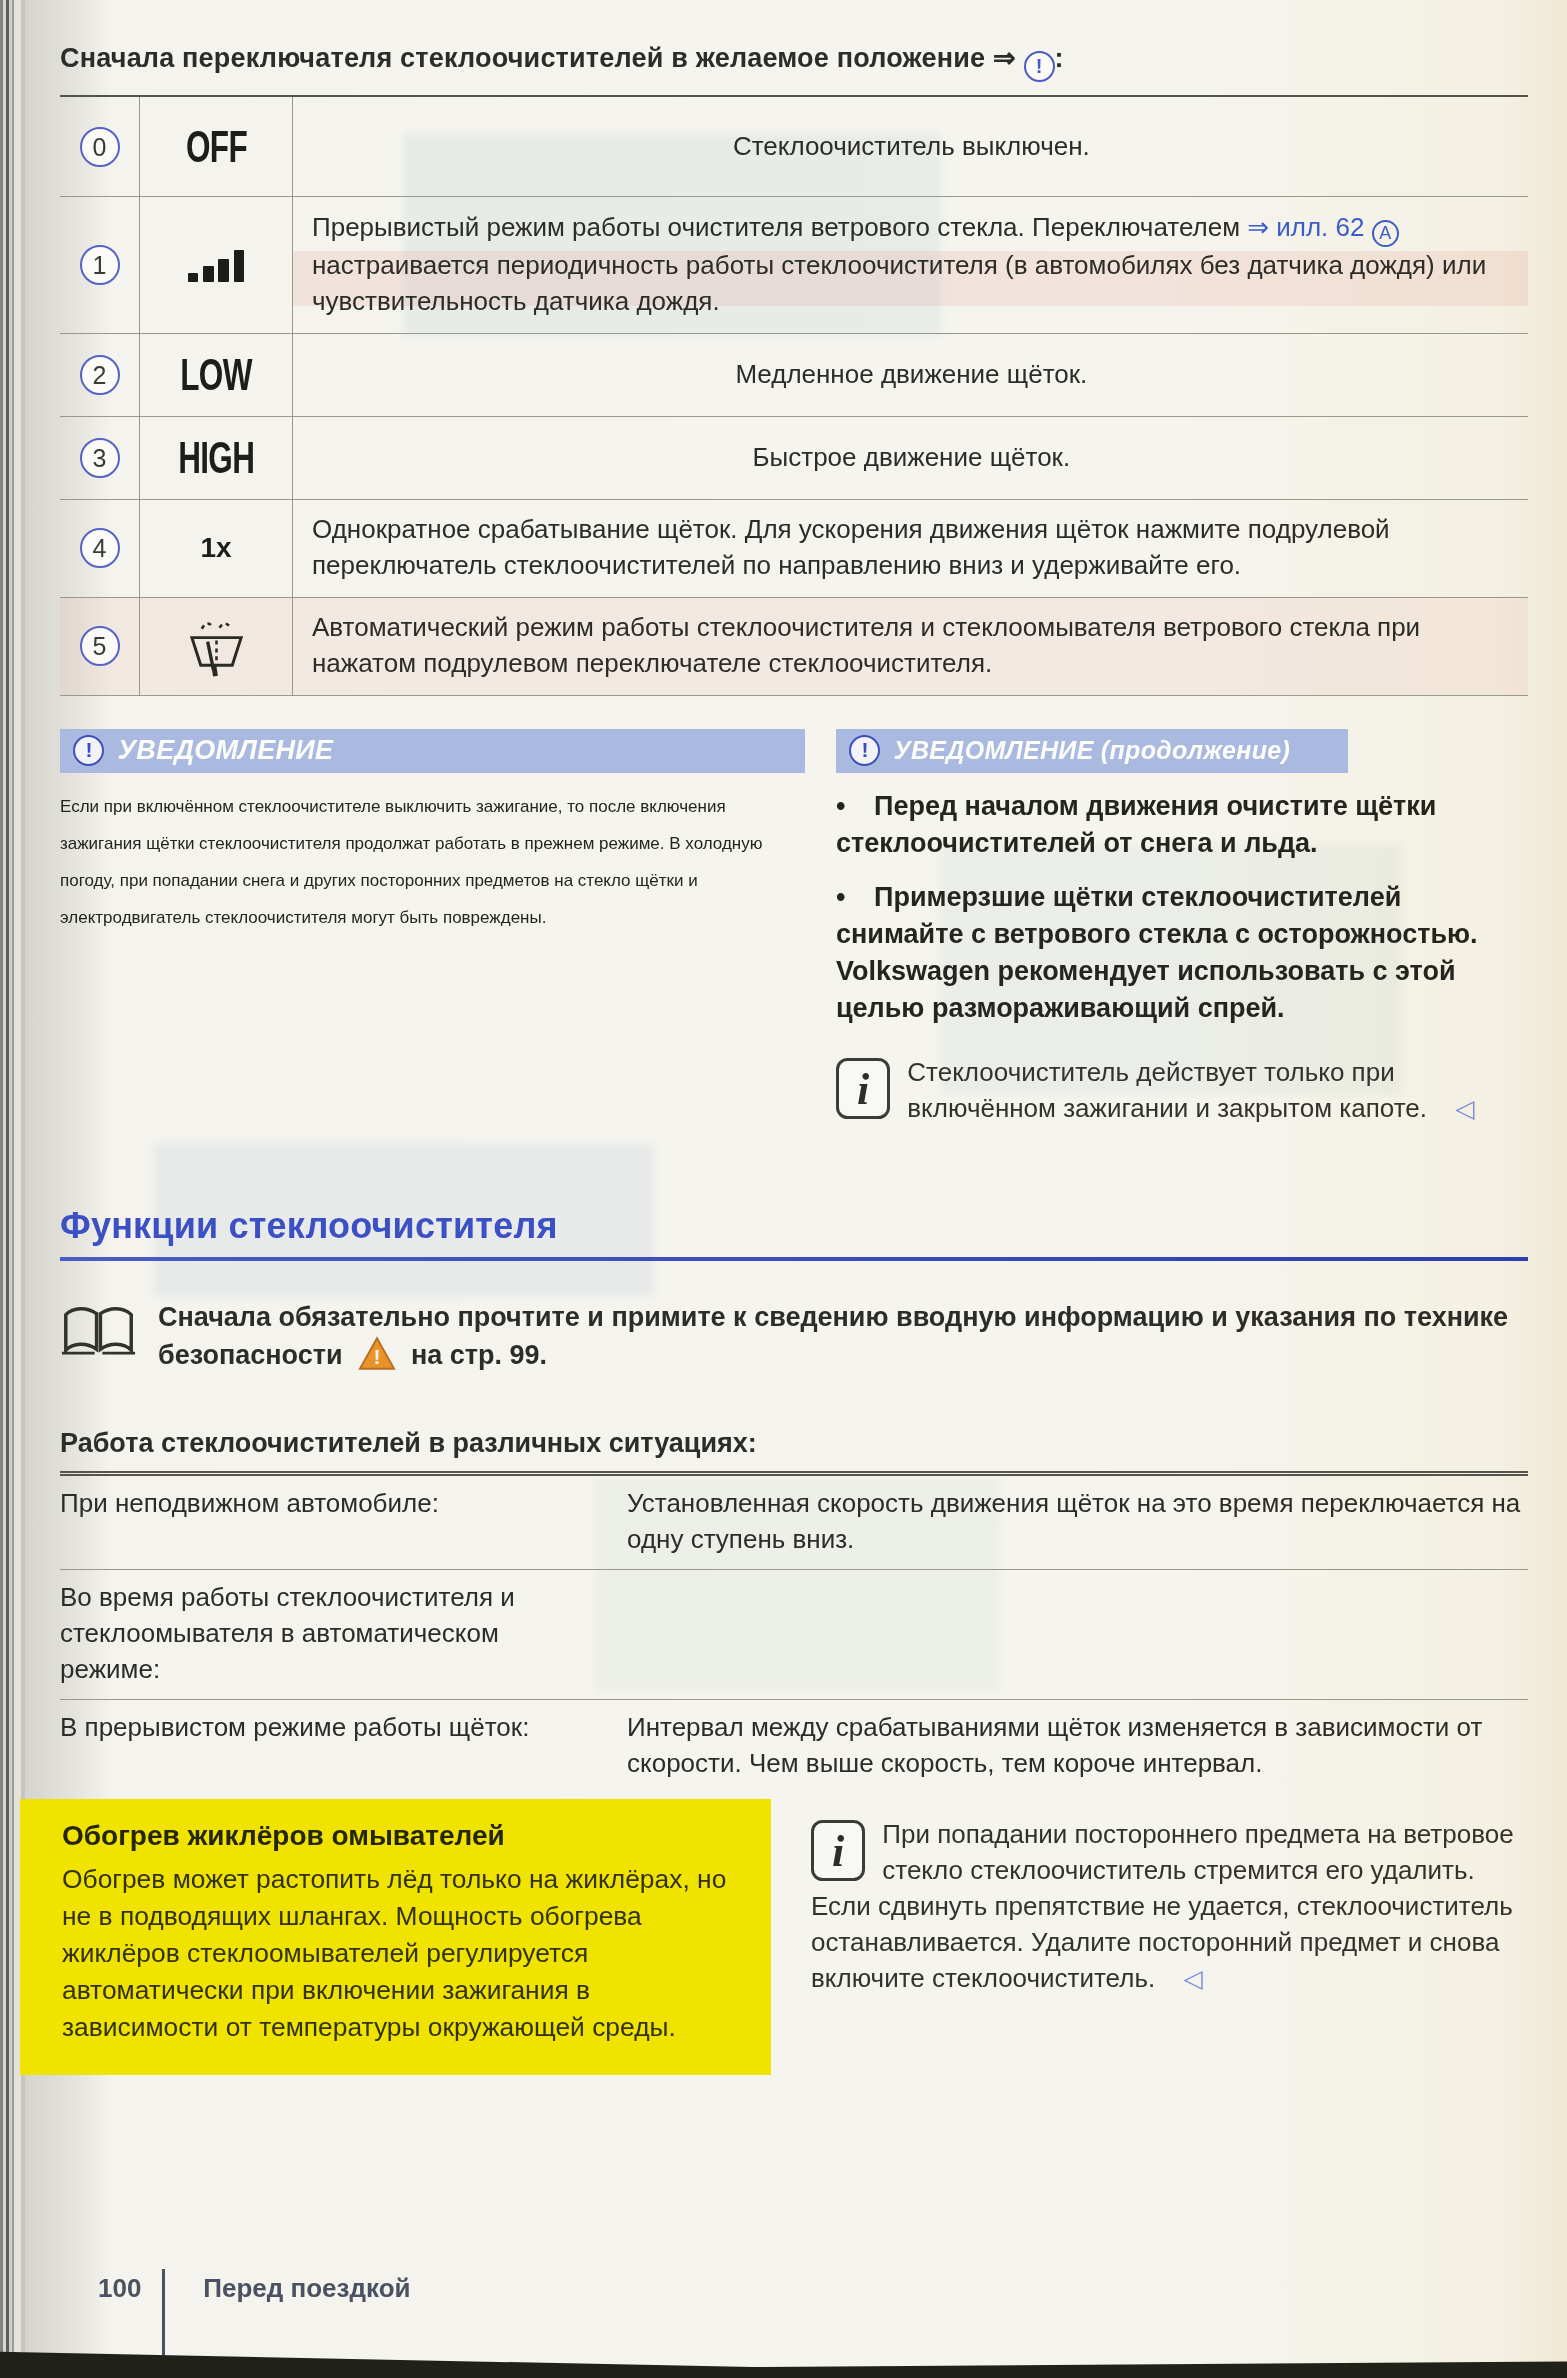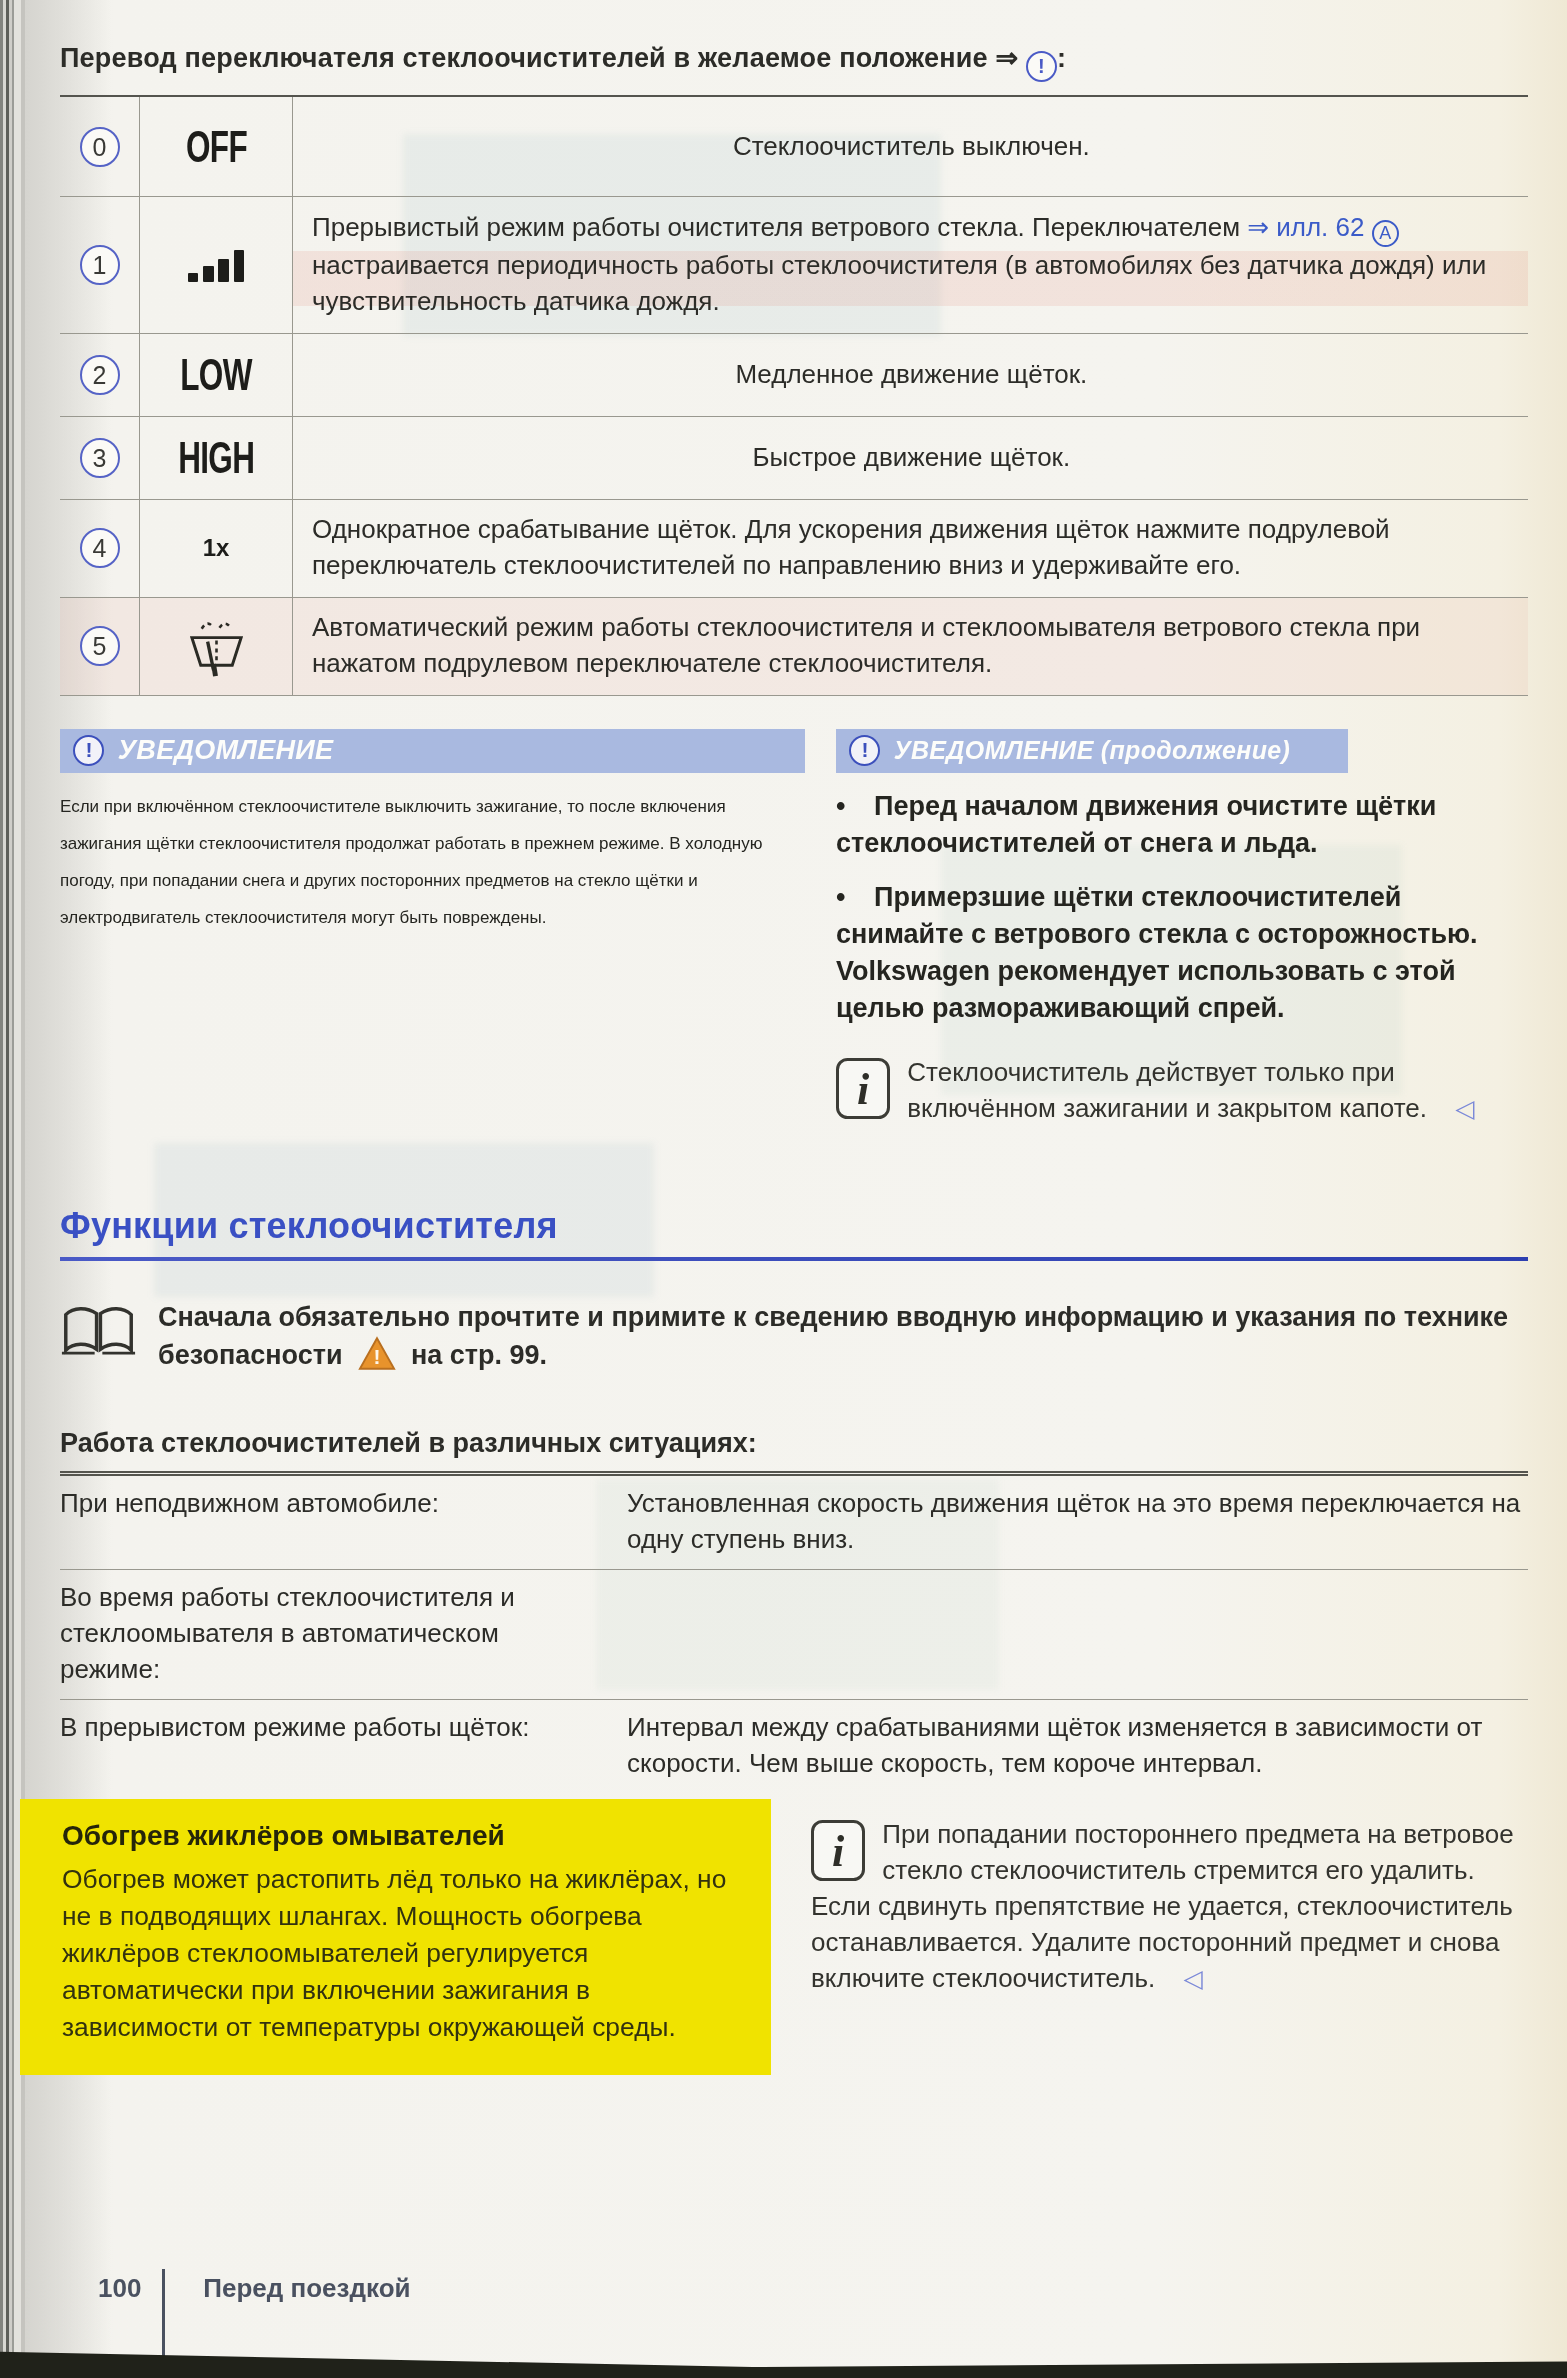--- a/index.html
+++ b/index.html
@@ -24,21 +24,21 @@
 
   
   .wiper-table { border-top:2.9px solid #54544e; }
   .wt-row { display:grid; grid-template-columns:79px 154px 1fr; border-bottom:1.9px solid #99988f; }
   .wt-num, .wt-icon { display:flex; align-items:center; justify-content:center; }
   .wt-icon { border-left:1.9px solid #99988f; border-right:1.9px solid #99988f; }
   .num-circle { width:40px; height:40px; border:2.9px solid #5563c6; border-radius:50%; background:#fbfaf6;
     color:#3a3a36; font-size:25px; line-height:36px; text-align:center; }
   .wt-text { padding:11.5px 17.3px 13.4px 19px; font-size:26px; line-height:36px;justify-content:center; }
   .mode-label { display:inline-block; transform:scaleX(.70); font-weight:800; font-size:45px; letter-spacing:-1px; color:#1d1d1a; }
-  .onex-label { font-weight:700; font-size:24px; color:#1d1d1a; }
+  .onex-label { font-weight:700; font-size:28px; color:#1d1d1a; }
   .bars { display:flex; align-items:flex-end; gap:4.8px; height:33px; }
   .bars i { display:block; width:10.6px; background:#1d1d1a; border-radius:1px; }
   .wt-row-1 .wt-text { background:linear-gradient(180deg, rgba(0,0,0,0) 0 40%, rgba(222,120,104,.14) 40% 80%, rgba(0,0,0,0) 80%); }
   .wt-row-5 { background:rgba(236,168,158,.14); }
   .ref-link { color:#3b5bc8; }
   .badge-a { display:inline-block; width:27px; height:27px; border:2.4px solid #3b5bc8; border-radius:50%;
     color:#3b5bc8; font-size:18px; line-height:23px; text-align:center; vertical-align:-3.8px; }
 
   
   .notice-zone { display:flex; gap:31px; margin-top:33px; }
@@ -96,21 +96,21 @@
   <div class="gutter"></div>
 
   <div class="ghost" style="left:403px;top:134px;width:538px;height:202px;background:rgba(70,145,150,.07);"></div>
   <div class="ghost" style="left:941px;top:845px;width:461px;height:250px;background:rgba(80,150,140,.06);"></div>
   <div class="ghost" style="left:154px;top:1143px;width:500px;height:154px;background:rgba(70,130,160,.07);"></div>
   <div class="ghost" style="left:596px;top:1479px;width:403px;height:211px;background:rgba(90,160,130,.05);"></div>
 
   <div class="content">
 
     <div class="doc-title">
-      <span>Перевод переключателя стеклоочистителей в желаемое положение</span>
+      <span>Сначала переключателя стеклоочистителей в желаемое положение</span>
       <span>⇒</span>
       <span class="ref-circle">!</span><span>:</span>
     </div>
 
     <div class="wiper-table">
 
       <div class="wt-row" style="height:100px;">
         <div class="wt-num">
             <div class="num-circle">0</div>
           </div>

